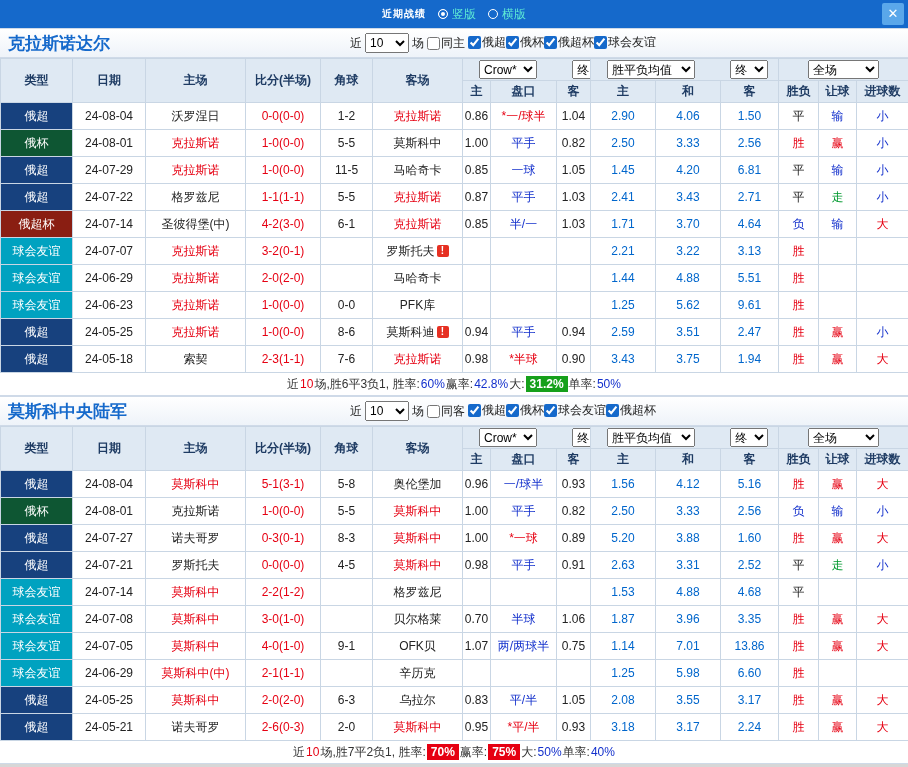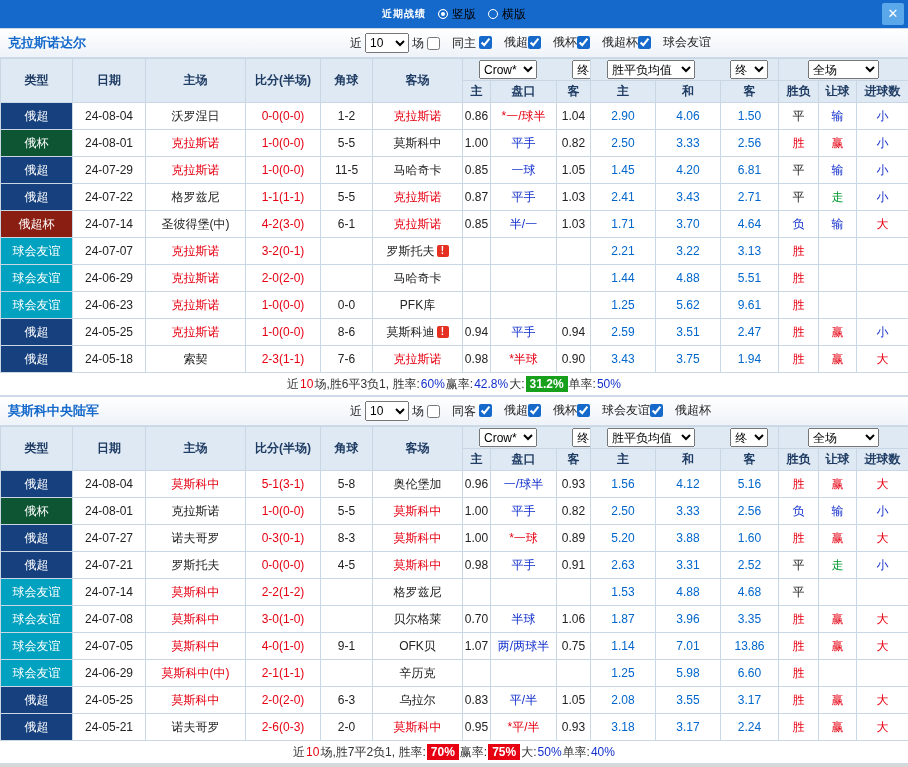--- a/index.html
+++ b/index.html
@@ -3,34 +3,34 @@
 <meta charset="utf-8">
 <style>
   *{box-sizing:border-box;margin:0;padding:0}
   html,body{background:#f2f2f2}
   body{width:908px;font-family:"Liberation Sans","DejaVu Sans",sans-serif;font-size:12px;color:#222}
   .window{width:908px;background:#fff;border-bottom:1px solid #bbb}
 
   
   .titlebar{height:28px;background:#1569cb;position:relative;display:flex;align-items:center;justify-content:center}
   .title{color:#fff;font-weight:bold;font-size:10px;letter-spacing:1px}
-  .radio{display:inline-flex;align-items:center;gap:4px;color:#000000;margin-left:12px;cursor:pointer;font-size:12px}
+  .radio{display:inline-flex;align-items:center;gap:4px;color:#5eead4;margin-left:12px;cursor:pointer;font-size:12px}
   .rdot{width:10px;height:10px;border:1px solid #fff;border-radius:50%;display:inline-block;background:transparent}
   .rdot.checked{background:#fff;box-shadow:inset 0 0 0 2px #1569cb, inset 0 0 0 5px #fff}
   .close{position:absolute;right:4px;top:3px;width:22px;height:22px;background:#5aa7ea;color:#fff;
          font-weight:bold;font-size:13px;text-align:center;line-height:22px;border-radius:2px;cursor:pointer}
 
   
   .sec-head{position:relative;height:30px;background:linear-gradient(#ffffff,#eef3f9);
             border-top:1px solid #cfdae8;border-bottom:1px solid #cfdae8;display:flex;align-items:center;padding:0 8px}
-  .team{color:#1569cb;font-weight:bold;font-size:13px}
+  .team{color:#1569cb;font-weight:bold;font-size:17px}
   .filters{position:absolute;left:350px;display:flex;align-items:center;gap:3px;white-space:nowrap}
   .filters select{font-size:12px;height:20px}
   .sel-count{width:44px}
-  .chk{display:inline-flex;align-items:center;gap:12px;cursor:pointer}
+  .chk{display:inline-flex;align-items:center;gap:1px;cursor:pointer}
   input[type=checkbox]{width:13px;height:13px;accent-color:#1569cb}
 
   
   table{width:908px;border-collapse:collapse;table-layout:fixed}
   th,td{border:1px solid #c9d6e4;text-align:center;overflow:hidden;white-space:nowrap}
   thead th{background:#dfe9f3;color:#1e3b63;font-weight:bold;height:22px;font-size:12px}
   thead select{font-size:12px;height:19px;margin:0 16px;vertical-align:middle}
   .sel-ah{width:58px}.sel-time{width:38px}.sel-odds{width:88px}.sel-scope{width:71px}
   tbody td{height:27px;background:#fff;font-size:12px}
   td.type-cell{color:#fff;font-size:12px}

